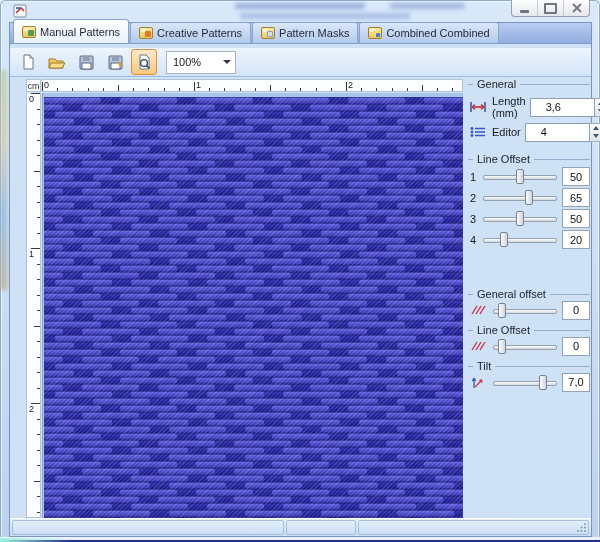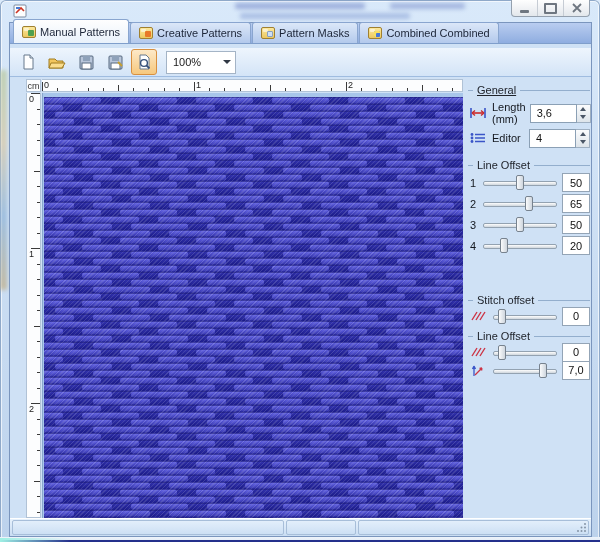--- a/index.html
+++ b/index.html
@@ -80,21 +80,21 @@
   
   .panel{position:absolute;left:458px;width:122px;top:0;bottom:0;display:flex;flex-direction:column;}
   .ghead{display:flex;align-items:center;gap:4px;height:14px;color:#20242c;}
   .ghead .dash{width:5px;height:1px;background:#93aecd;}
   .ghead .line{flex:1;height:1px;background:#93aecd;}
   .prow{display:flex;align-items:center;gap:4px;}
   .picon{width:20px;display:flex;justify-content:center;flex:0 0 20px;}
   .plabel{flex:1;color:#14181f;}
   .spin{display:flex;height:19px;flex:0 0 auto;}
   .spin input{width:33px;height:17px;border:1px solid #8ba0b5;font:11px "Liberation Sans",sans-serif;
-              padding:0 6px;background:#fff;color:#111;}
+              padding:0 15px;background:#fff;color:#111;}
   .spinbtns{display:flex;flex-direction:column;width:13px;border:1px solid #9fb0c2;border-left:none;background:linear-gradient(#fbfcfd,#dde4ea);}
   .spinbtns span{flex:1;display:flex;align-items:center;justify-content:center;}
   .tri-up{width:0;height:0;border-left:3px solid transparent;border-right:3px solid transparent;border-bottom:4px solid #4a5666;}
   .tri-dn{width:0;height:0;border-left:3px solid transparent;border-right:3px solid transparent;border-top:4px solid #4a5666;}
   .slrow{display:flex;align-items:center;gap:5px;height:21px;}
   .slnum{flex:0 0 10px;text-align:center;color:#14181f;}
   .sltrack{position:relative;flex:1;height:15px;cursor:default;}
   .sltrack::before{content:"";position:absolute;left:0;right:0;top:6px;height:3px;
                    background:linear-gradient(#fdfdfd,#cfd6dd);border:1px solid #93a2b1;border-radius:2px;}
   .thumb{position:absolute;top:0;width:8px;height:15px;background:linear-gradient(90deg,#fafbfc,#cfd6de);
@@ -316,21 +316,21 @@
                 </pattern>
               </defs>
               <rect x="0" y="0" width="100%" height="100%" fill="url(#knitp)"></rect>
             </svg>
             <div class="hatch"></div>
           </div>
         </div>
 
         <div class="panel">
 
-          <div class="ghead" style="margin-top:6px;text-decoration:underline;">
+          <div class="ghead" style="margin-top:0;">
             <span class="dash"></span>
               <span>General</span>
               <span class="line"></span>
           </div>
 
           <div class="prow" style="margin-top:6px;height:20px;">
             <span class="picon">
               <svg width="18" height="12" viewBox="0 0 18 12">
                 <path d="M2 1 V11 M16 1 V11" stroke="#3a55c8" stroke-width="1.6"></path>
                 <path d="M3 6 H15" stroke="#cc2a2a" stroke-width="1.6"></path>
@@ -406,21 +406,21 @@
           <div class="slrow">
             <span class="slnum">4</span>
             <span class="sltrack">
                 <span class="thumb" style="left: calc(25% - 2px);"></span>
               </span>
             <span class="valbox">20</span>
           </div>
 
           <div class="ghead" style="margin-top:37px;">
             <span class="dash"></span>
-              <span>Stitch offset</span>
+              <span>General offset</span>
               <span class="line"></span>
           </div>
           <div class="slrow" style="height:18px;">
             <span class="picon">
               <svg width="15" height="10" viewBox="0 0 15 10">
                 <path d="M1 9 L6 1 M5 9 L10 1 M9 9 L14 1" stroke="#cc3344" stroke-width="1.4"></path>
               </svg>
             </span>
             <span class="sltrack">
                 <span class="thumb" style="left: calc(9% - 0.72px);"></span>
@@ -438,20 +438,25 @@
               <svg width="15" height="10" viewBox="0 0 15 10">
                 <path d="M1 9 L6 1 M5 9 L10 1 M9 9 L14 1" stroke="#cc3344" stroke-width="1.4"></path>
               </svg>
             </span>
             <span class="sltrack">
                 <span class="thumb" style="left: calc(9% - 0.72px);"></span>
               </span>
             <span class="valbox">0</span>
           </div>
 
+          <div class="ghead" style="margin-top:4px;">
+            <span class="dash"></span>
+              <span>Tilt</span>
+              <span class="line"></span>
+          </div>
           <div class="slrow" style="height:18px;">
             <span class="picon">
               <svg width="14" height="13" viewBox="0 0 14 13">
                 <path d="M3 12 V2 M3 2 L1.5 5 M3 2 L4.5 5" stroke="#3a55c8" stroke-width="1.3" fill="none"></path>
                 <path d="M4 11 L11 4 M11 4 L8.5 4.5 M11 4 L10.5 6.5" stroke="#cc3344" stroke-width="1.3" fill="none"></path>
               </svg>
             </span>
             <span class="sltrack">
                 <span class="thumb" style="left: calc(82% - 6.56px);"></span>
               </span>

